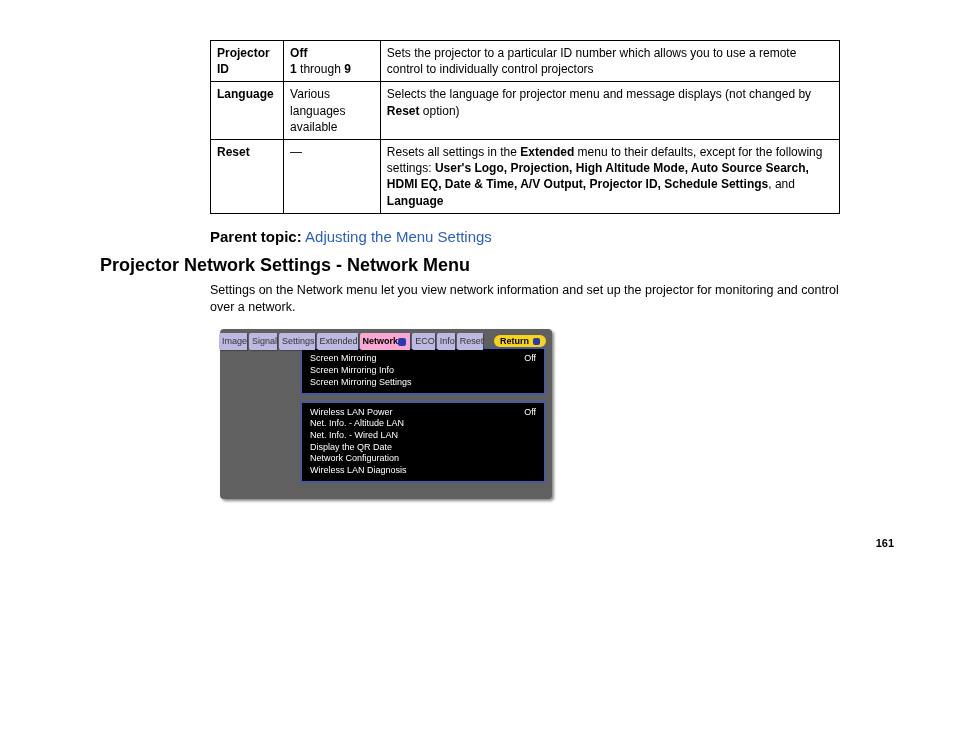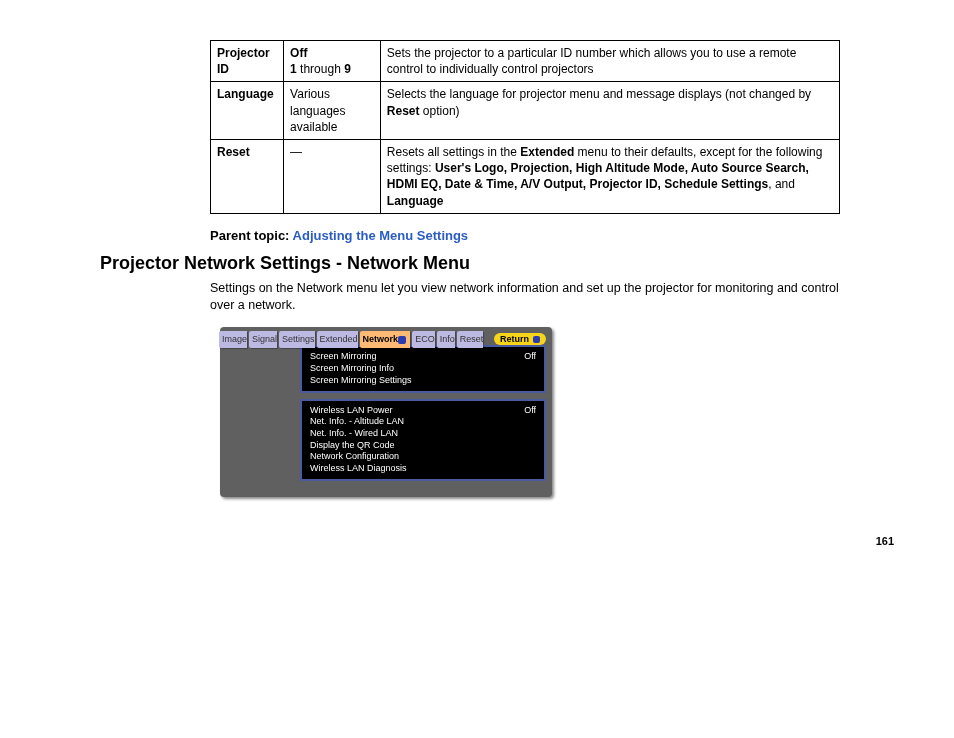--- a/index.html
+++ b/index.html
@@ -24,21 +24,21 @@
   table.settings th, table.settings td {
     border: 1px solid #000;
     padding: 4px 6px;
     vertical-align: top;
     text-align: left;
     line-height: 1.35;
   }
   table.settings th { font-weight: bold; }
   .col1 { width: 130px; }
   .col2 { width: 190px; }
-  .parent-topic { margin: 14px 0 10px 150px; font-size: 13px; font-weight: bold; }
+  .parent-topic { margin: 14px 0 10px 150px; font-size: 15px; }
   .parent-topic a { color: #2a5dc4; text-decoration: none; }
   h2.section {
     font-size: 18px;
     font-weight: bold;
     margin: 10px 0 6px 40px;
   }
   .bodytext { margin: 0 0 14px 150px; max-width: 640px; line-height: 1.35; }
   .osd-shot {
     margin-left: 160px;
     width: 320px;
@@ -61,21 +61,21 @@
     background: #bcb9e2;
     height: 17px;
     line-height: 17px;
     font-size: 9px;
     padding-left: 3px;
     color: #333;
     border-radius: 2px 0 0 2px;
     box-shadow: 1px 1px 1px rgba(0,0,0,.3);
   }
   .side-tab.active {
-    background: #fdba74;
+    background: #f9a8d4;
     color: #000;
     font-weight: bold;
     display:flex;
     align-items:center;
     justify-content:space-between;
     padding-right:4px;
     width:73px;
   }
   .side-tab .dot {
     width:8px;height:8px;background:#2b3ab0;border-radius:2px;
@@ -184,21 +184,21 @@
           <span>Wireless LAN Power</span>
           <span>Off</span>
         </div>
       <div class="osd-row">
           <span>Net. Info. - Altitude LAN</span>
         </div>
       <div class="osd-row">
           <span>Net. Info. - Wired LAN</span>
         </div>
       <div class="osd-row">
-          <span>Display the QR Code</span>
+          <span>Display the QR Date</span>
         </div>
       <div class="osd-row">
           <span>Network Configuration</span>
         </div>
       <div class="osd-row">
           <span>Wireless LAN Diagnosis</span>
         </div>
     </div>
   </div>
 </div>

